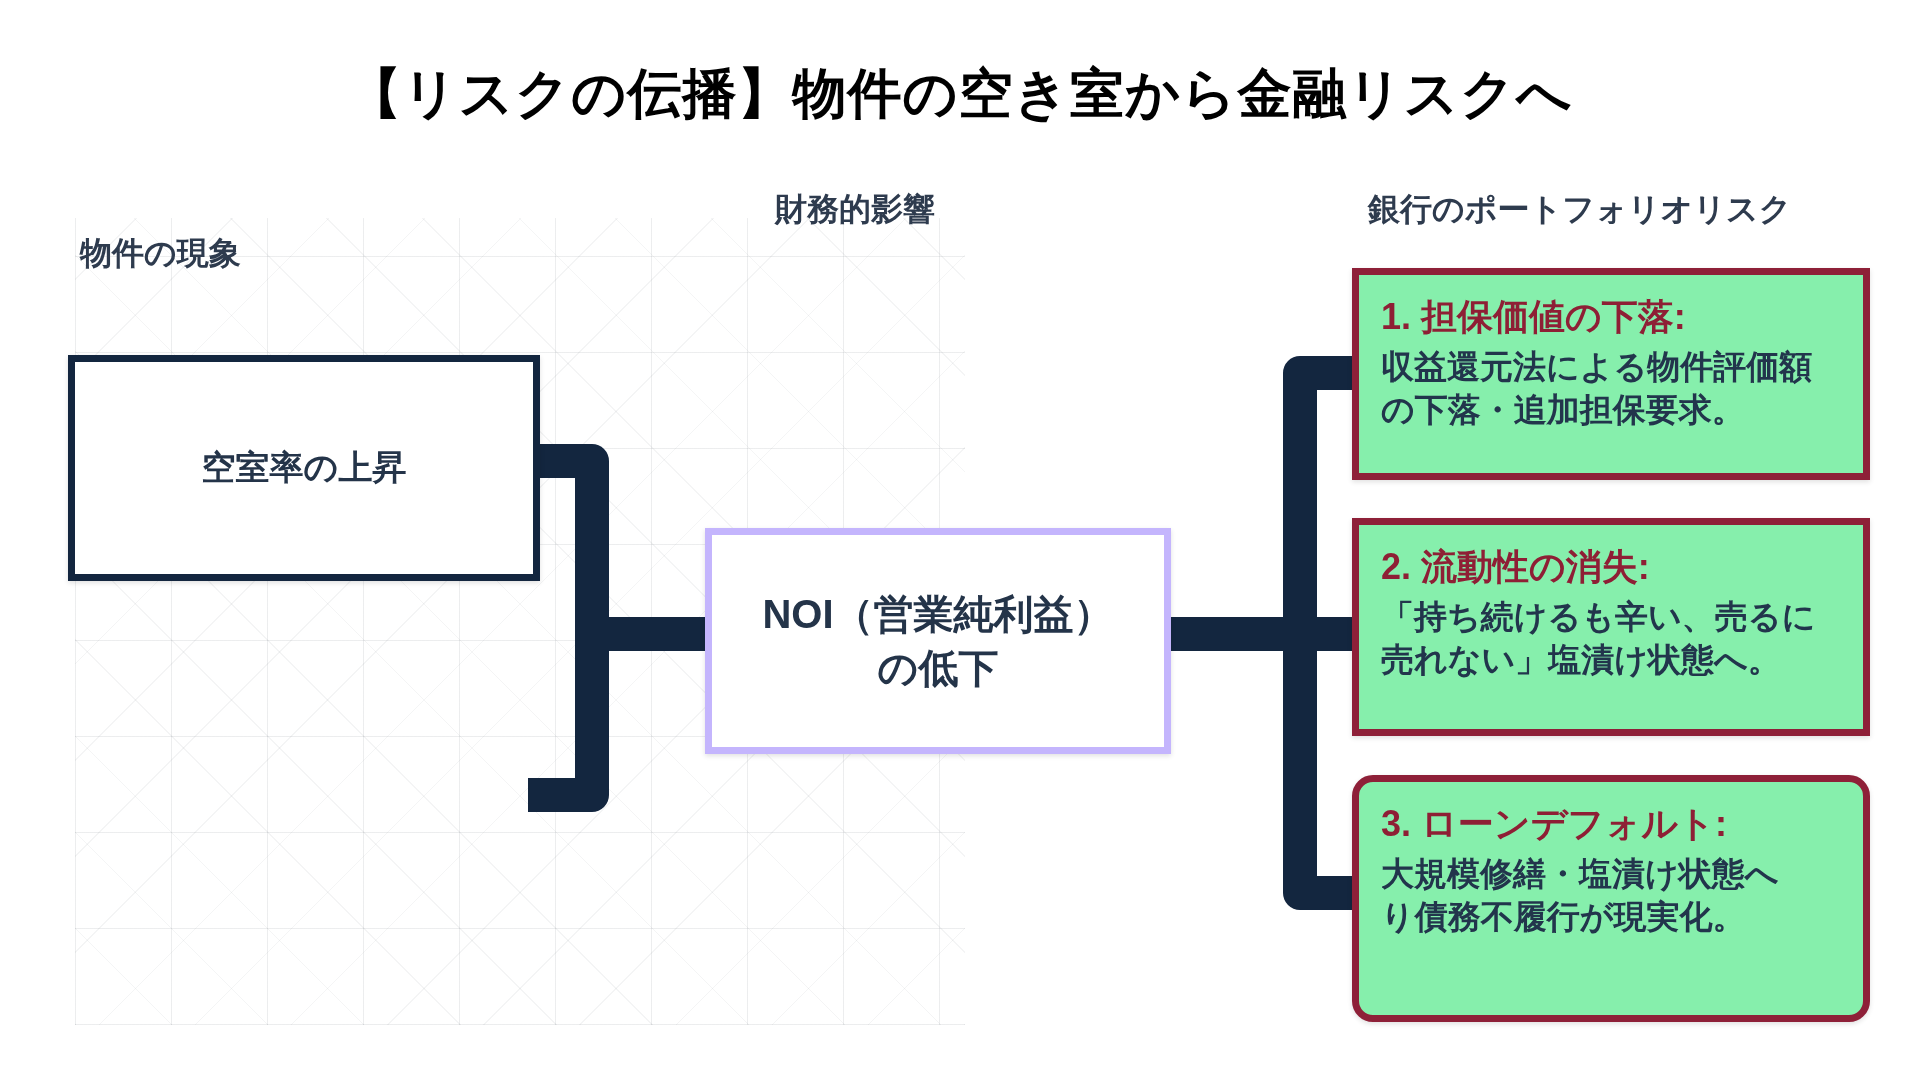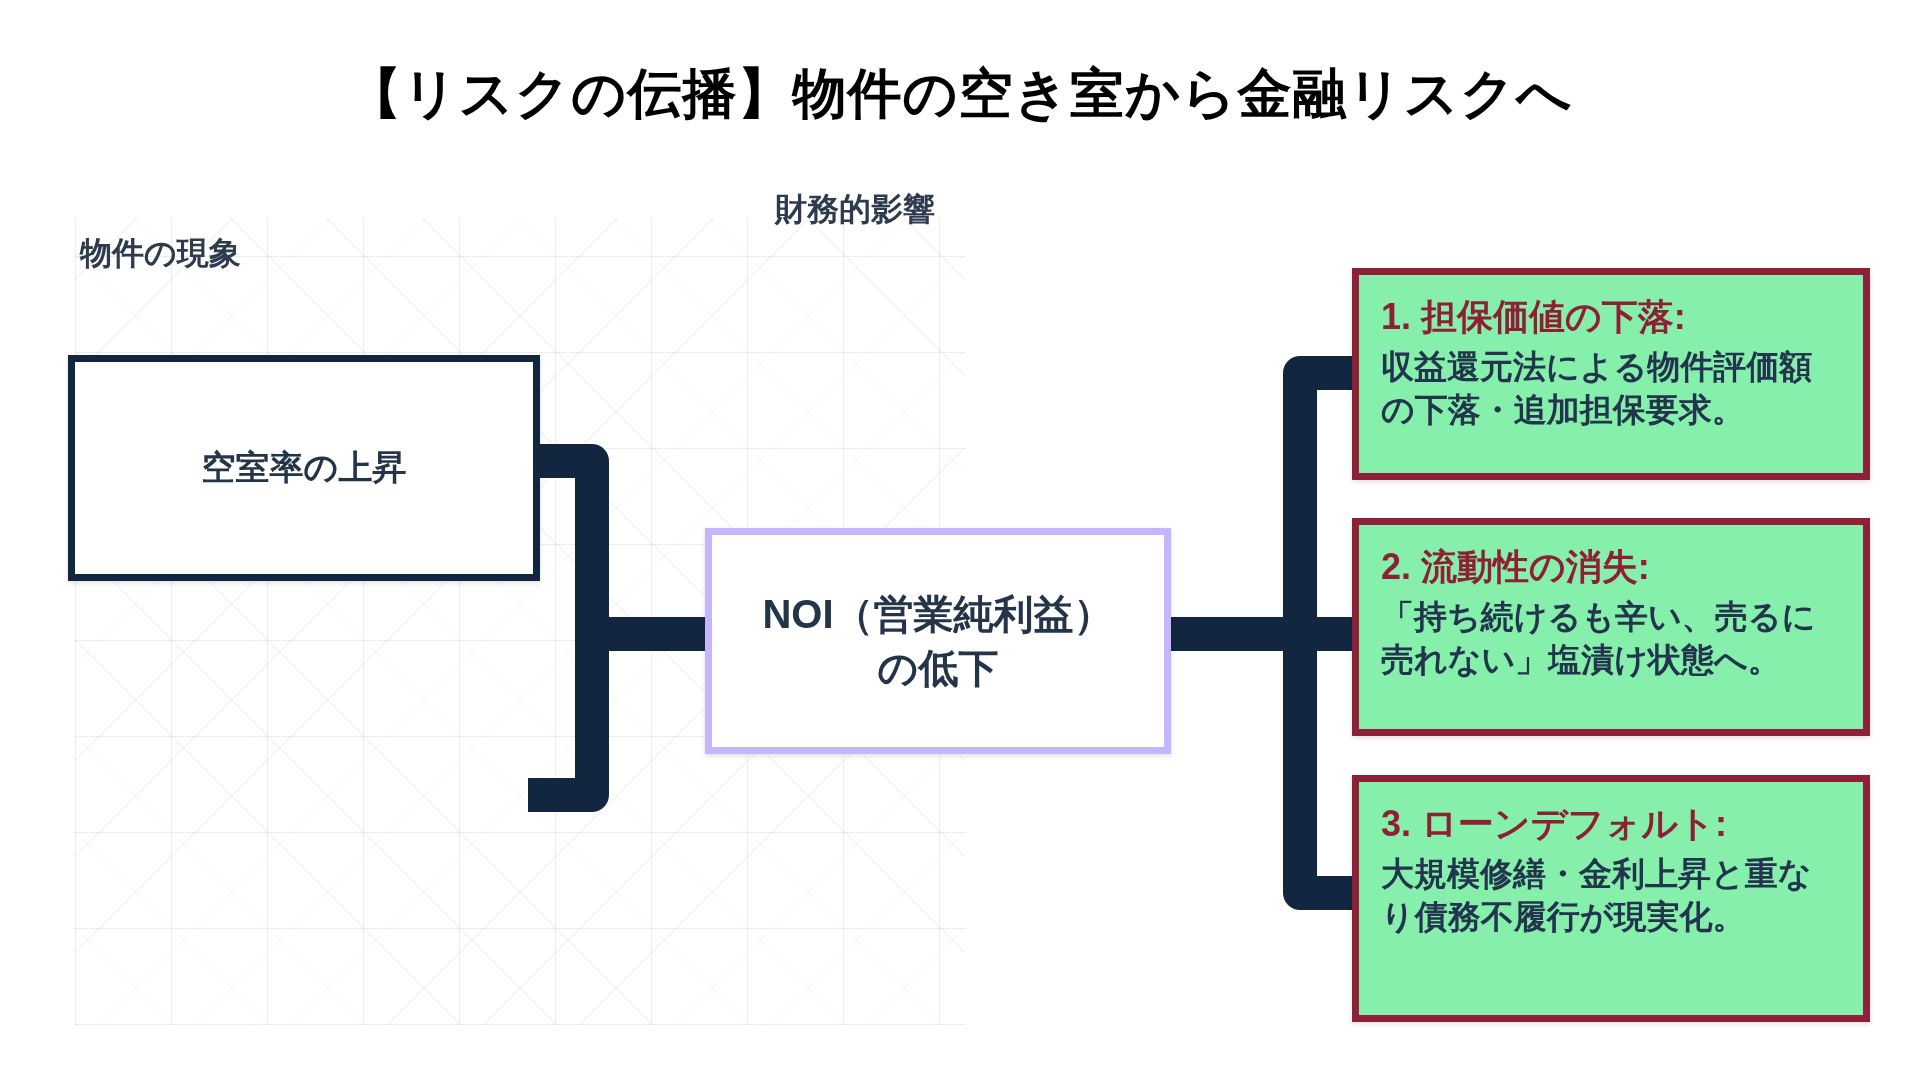--- a/index.html
+++ b/index.html
@@ -45,35 +45,36 @@
   .box-noi{left:705px;top:528px;width:452px;height:212px;}
 
   .risk-box{
     position:absolute;left:1352px;width:518px;background:#86efac;
     border:7px solid #8e2038;box-sizing:border-box;
     padding:18px 20px 12px 22px;
     box-shadow:0 2px 5px rgba(0,0,0,0.12);
   }
   .risk-1{top:268px;height:212px;}
   .risk-2{top:518px;height:218px;}
-  .risk-3{top:775px;height:247px;}
+  .risk-3{top:775px;height:247px;border-radius:21px;}
   .risk-heading{font-size:36px;font-weight:800;color:#8e1f35;margin-bottom:4px;}
   .risk-body{font-size:33px;font-weight:600;color:#22354c;line-height:1.30;white-space:pre-line;}
 
   .connectors{position:absolute;left:0;top:0;width:1920px;height:1080px;pointer-events:none;}
 </style>
 </head>
 <body>
 
 <div class="canvas">
 
   <div class="title">【リスクの伝播】物件の空き室から金融リスクへ</div>
 
   <div class="col-header left">物件の現象</div>
   <div class="col-header mid">財務的影響</div>
+  <div class="col-header right">銀行のポートフォリオリスク</div>
 
   <div class="grid-bg"></div>
 
   <svg class="connectors" viewBox="0 0 1920 1080" xmlns="http://www.w3.org/2000/svg">
     <g stroke="#13263f" stroke-width="34" fill="none" stroke-linejoin="round" stroke-linecap="butt">
       <path d="M528 461 H592 V795 H528"></path>
       <path d="M592 634 H708"></path>
       <path d="M1154 634 H1356"></path>
       <path d="M1356 373 H1300 V893 H1356"></path>
     </g>
@@ -96,17 +97,17 @@
   </div>
 
   <div class="risk-box risk-2">
     <div class="risk-heading">2. 流動性の消失:</div>
     <div class="risk-body">「持ち続けるも辛い、売るに
 売れない」塩漬け状態へ。</div>
   </div>
 
   <div class="risk-box risk-3">
     <div class="risk-heading">3. ローンデフォルト:</div>
-    <div class="risk-body">大規模修繕・金利上昇と重な
+    <div class="risk-body">大規模修繕・塩漬け状態へ
 り債務不履行が現実化。</div>
   </div>
 
 </div>
 
 </body></html>

